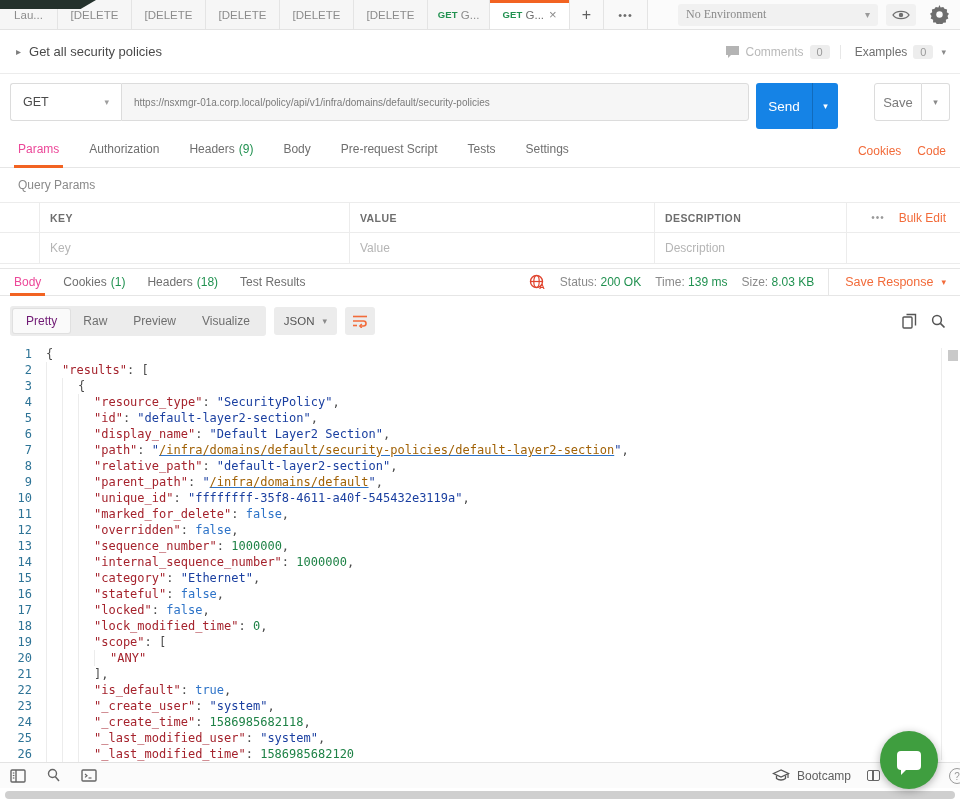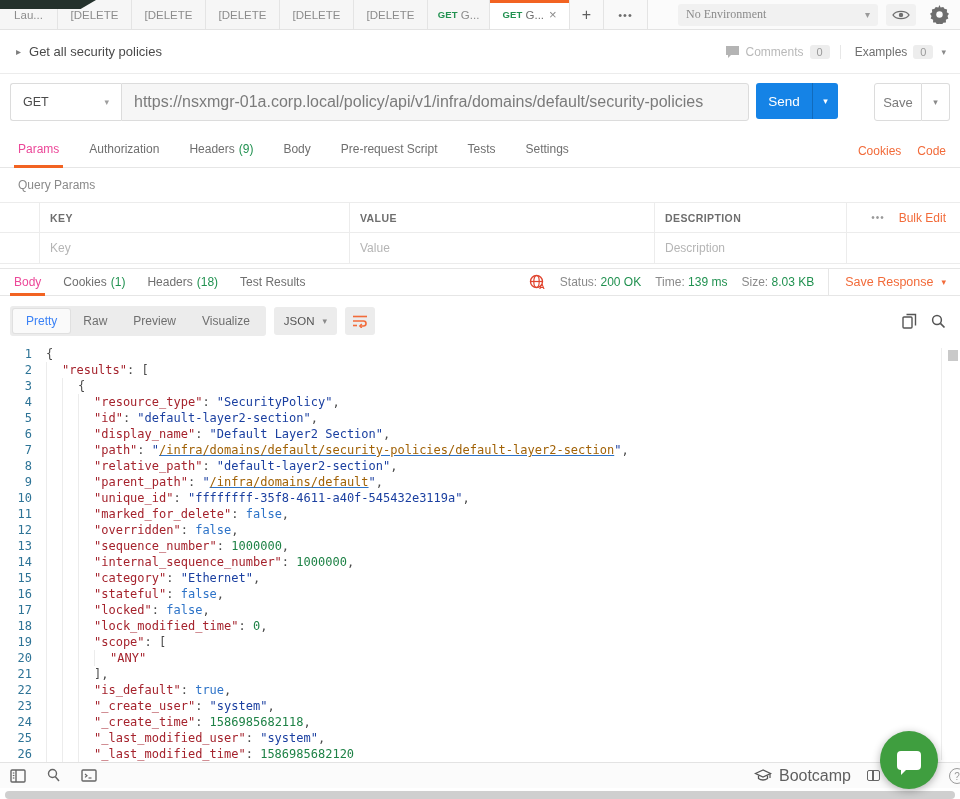--- a/index.html
+++ b/index.html
@@ -32,22 +32,22 @@
   .req-meta { margin-left:auto; display:flex; align-items:center; gap:10px; }
   .meta-item { display:flex; align-items:center; gap:6px; font-size:12px; color:#b9b9b9; }
   .meta-item.examples { color:#6f6f6f; border-left:1px solid #e7e7e7; padding-left:14px; }
   .count-badge { background:#ededed; border-radius:3px; font-size:11px; color:#9a9a9a; padding:1px 7px; }
   .meta-caret { color:#8a8a8a; font-size:9px; margin-left:2px; }
 
   
   .url-row { height:56px; display:flex; align-items:flex-start; padding:9px 10px 0 10px; gap:0; }
   .method-select { width:114px; height:38px; border:1px solid #dcdcdc; border-right:none; border-radius:3px 0 0 3px; background:#fff; display:flex; align-items:center; padding:0 12px; font-size:12.5px; color:#4a4a4a; cursor:pointer; }
   .method-select .caret { margin-left:auto; color:#9e9e9e; font-size:9px; }
-  .url-input { flex:0 0 628px; height:38px; border:1px solid #dcdcdc; border-radius:0 3px 3px 0; background:#f6f6f6; color:#7b7b7b; font-size:16px; padding:0 12px; outline:none; font-family:"Liberation Sans",sans-serif; }
-  .send-group { display:flex; margin-left:7px; height:36px; }
+  .url-input { flex:0 0 628px; height:38px; border:1px solid #dcdcdc; border-radius:0 3px 3px 0; background:#f6f6f6; color:#7b7b7b; font-size:10px; padding:0 12px; outline:none; font-family:"Liberation Sans",sans-serif; }
+  .send-group { display:flex; margin-left:7px; height:46px; }
   .send-main { background:#1583e6; color:#fff; border:none; font-size:13.5px; width:56px; border-radius:3px 0 0 3px; cursor:pointer; }
   .send-caret { background:#1583e6; color:#fff; border:none; border-left:1px solid rgba(0,0,0,.18); width:26px; border-radius:0 3px 3px 0; font-size:9px; cursor:pointer; }
   .save-group { display:flex; margin-left:36px; height:38px; }
   .save-main { background:#fff; border:1px solid #dcdcdc; color:#7b7b7b; font-size:13px; width:48px; border-radius:3px 0 0 3px; cursor:pointer; }
   .save-caret { background:#fff; border:1px solid #dcdcdc; border-left:none; color:#8a8a8a; width:28px; border-radius:0 3px 3px 0; font-size:9px; cursor:pointer; }
 
   
   .req-tabs { height:38px; display:flex; align-items:flex-end; border-bottom:1px solid #e6e6e6; padding:0 14px 0 18px; }
   .rtabs-left { display:flex; gap:30px; height:28px; }
   .rtab { position:relative; font-size:12px; color:#6f6f6f; display:flex; align-items:center; gap:4px; cursor:pointer; padding-bottom:9px; }
@@ -82,21 +82,21 @@
   .resp-meta { margin-left:auto; display:flex; align-items:center; gap:14px; font-size:12px; }
   .kv { color:#8a8a8a; }
   .kv b { color:#219150; font-weight:400; }
   .save-response { display:flex; align-items:center; gap:8px; border-left:1px solid #e6e6e6; padding-left:16px; height:100%; color:#f26b3a; font-size:12.5px; cursor:pointer; }
   .save-response .caret { font-size:9px; }
 
   
   .resp-toolbar { height:50px; display:flex; align-items:center; padding:0 14px 0 10px; gap:8px; }
   .seg { background:#ececec; border-radius:3px; display:flex; padding:3px; }
   .seg-item { font-size:12px; color:#6f6f6f; padding:5px 13px; border-radius:2px; cursor:pointer; }
-  .seg-item.active { background:#fafafa; color:#3b82f6; box-shadow:0 0 0 1px #e0e0e0; }
+  .seg-item.active { background:#fafafa; color:#701a75; box-shadow:0 0 0 1px #e0e0e0; }
   .lang-select { background:#ececec; border-radius:3px; height:28px; display:flex; align-items:center; gap:8px; padding:0 10px; font-size:11.5px; color:#555; cursor:pointer; }
   .lang-select .caret { font-size:9px; color:#8a8a8a; }
   .wrap-btn { background:#ececec; border:none; border-radius:3px; width:30px; height:28px; display:flex; align-items:center; justify-content:center; cursor:pointer; }
   .tool-right { margin-left:auto; display:flex; align-items:center; gap:14px; }
 
   
   .code-area { height:416px; position:relative; overflow:hidden; font-family:"DejaVu Sans Mono", monospace; font-size:12px; }
   .code-line { display:flex; height:16px; line-height:16px; white-space:pre; }
   .ln { width:46px; flex:0 0 46px; text-align:right; padding-right:14px; color:#2d7396; }
   .line-body { display:flex; }
@@ -107,21 +107,21 @@
   .tk-n { color:#1e8246; }
   .tk-b { color:#2d73c8; }
   .tk-p { color:#4a4a4a; }
   .vscroll-track { position:absolute; right:6px; top:2px; width:13px; height:412px; border-left:1px solid #ededed; }
   .vscroll-thumb { position:absolute; right:2px; top:4px; width:10px; height:11px; background:#c9c9c9; cursor:pointer; }
 
   
   .footer { height:26px; border-top:1px solid #e3e3e3; background:#fbfbfb; display:flex; align-items:center; padding:0 10px; gap:20px; position:relative; }
   .foot-left { display:flex; gap:20px; align-items:center; }
   .foot-right { margin-left:auto; display:flex; align-items:center; gap:16px; padding-right:70px; }
-  .bootcamp { display:flex; align-items:center; gap:7px; font-size:16px; color:#5f5f5f; cursor:pointer; }
+  .bootcamp { display:flex; align-items:center; gap:7px; font-size:12px; color:#5f5f5f; cursor:pointer; }
   .help-circle { position:absolute; right:-5px; top:5px; width:16px; height:16px; border:1.5px solid #9a9a9a; border-radius:50%; color:#9a9a9a; font-size:10px; display:flex; align-items:center; justify-content:center; }
   .mini-pane { width:13px; height:11px; border:1.5px solid #666; border-radius:2px; position:relative; }
   .mini-pane::after { content:""; position:absolute; left:4px; top:0; bottom:0; width:1.5px; background:#666; }
 
   .hscroll { height:13px; display:flex; align-items:center; padding:0 5px; }
   .hscroll-thumb { height:8px; border-radius:4px; background:#cfcfcf; width:100%; cursor:pointer; }
 
   .chat-bubble { position:absolute; left:880px; top:731px; width:58px; height:58px; border-radius:50%; background:#3f9e3f; box-shadow:0 2px 8px rgba(0,0,0,.3); z-index:20; display:flex; align-items:center; justify-content:center; cursor:pointer; }
   .chat-glyph { width:24px; height:19px; background:#fff; border-radius:4px; position:relative; }
   .chat-glyph::after { content:""; position:absolute; left:4px; bottom:-5px; border:5px solid transparent; border-top-color:#fff; border-left-color:#fff; }

